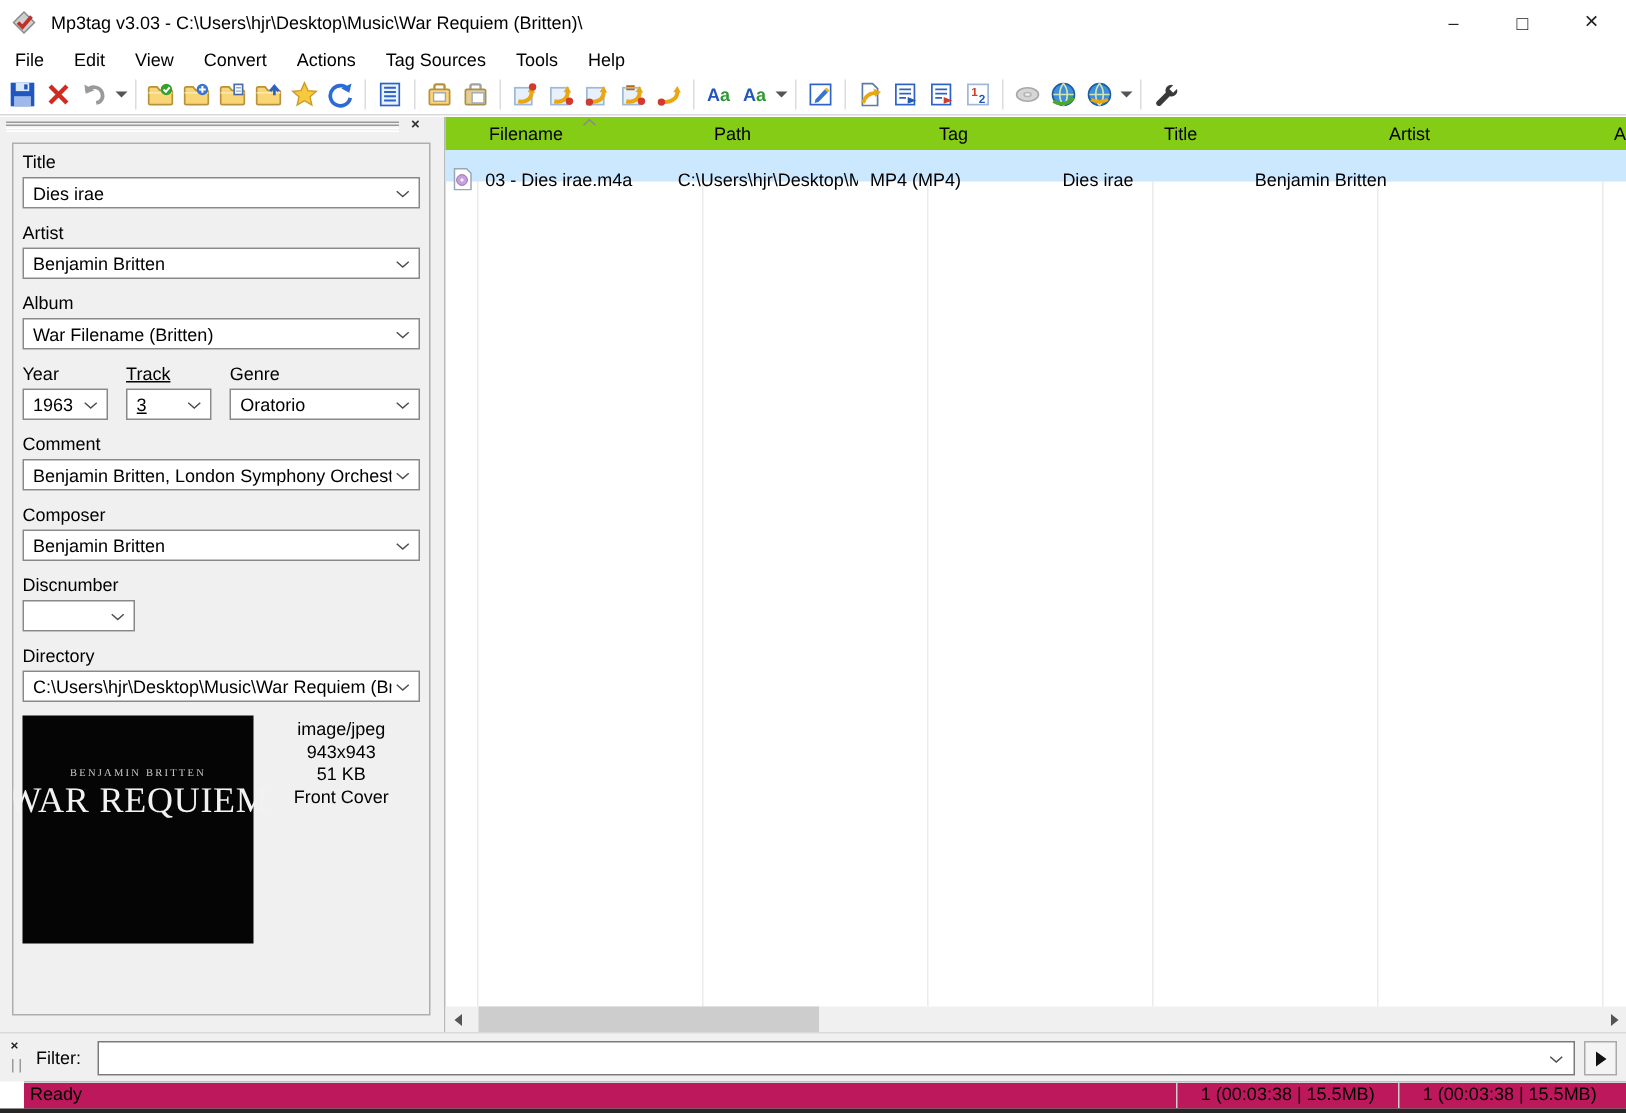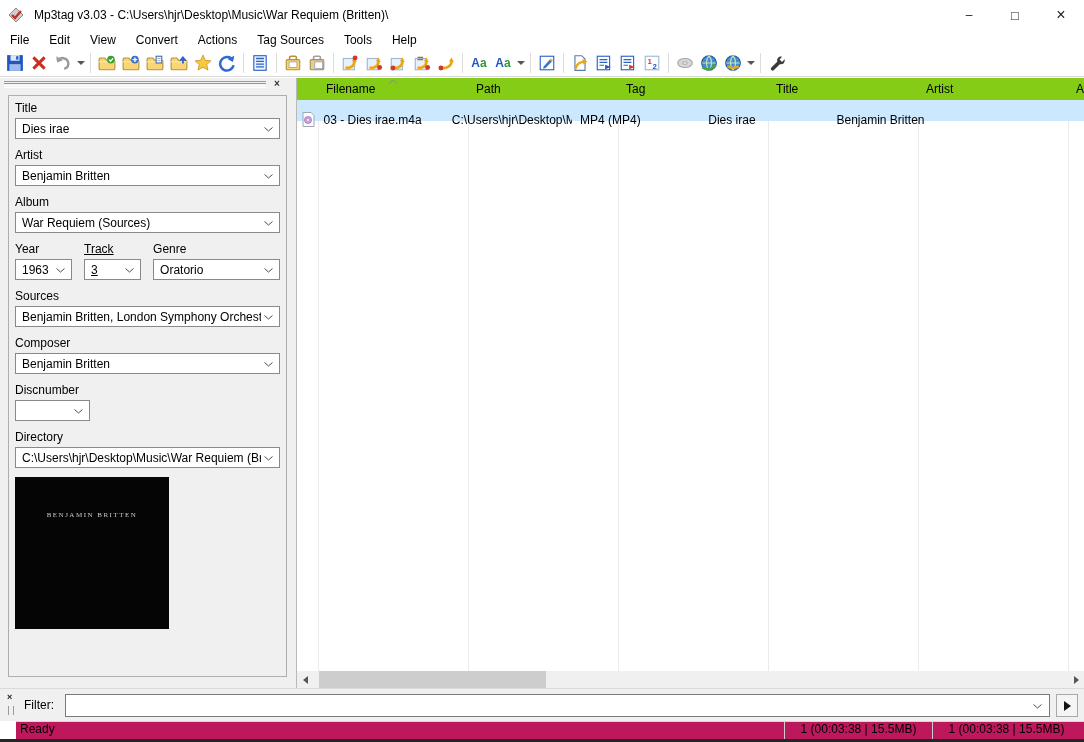--- a/index.html
+++ b/index.html
@@ -377,21 +377,21 @@
             <span class="val">Benjamin Britten</span>
             <svg class="chev" width="9" height="5" viewBox="0 0 9 5">
                 <path d="M0.5 0.5 L4.5 4 L8.5 0.5" stroke="#4d4d4d" fill="none"></path>
               </svg>
           </div>
         </div>
 
         <div class="field">
           <span class="field-label">Album</span>
           <div class="combo">
-            <span class="val">War Requiem (Sources)</span>
+            <span class="val">War Filename (Britten)</span>
             <svg class="chev" width="9" height="5" viewBox="0 0 9 5">
                 <path d="M0.5 0.5 L4.5 4 L8.5 0.5" stroke="#4d4d4d" fill="none"></path>
               </svg>
           </div>
         </div>
 
         <div class="trio">
           <div class="grp grp-year">
             <span class="field-label">Year</span>
             <div class="combo">
@@ -415,21 +415,21 @@
             <div class="combo">
               <span class="val">Oratorio</span>
               <svg class="chev" width="9" height="5" viewBox="0 0 9 5">
                   <path d="M0.5 0.5 L4.5 4 L8.5 0.5" stroke="#4d4d4d" fill="none"></path>
                 </svg>
             </div>
           </div>
         </div>
 
         <div class="field">
-          <span class="field-label">Sources</span>
+          <span class="field-label">Comment</span>
           <div class="combo">
             <span class="val">Benjamin Britten, London Symphony Orchestra</span>
             <svg class="chev" width="9" height="5" viewBox="0 0 9 5">
                 <path d="M0.5 0.5 L4.5 4 L8.5 0.5" stroke="#4d4d4d" fill="none"></path>
               </svg>
           </div>
         </div>
 
 
         <div class="field">
@@ -458,20 +458,27 @@
             <span class="val">C:\Users\hjr\Desktop\Music\War Requiem (Britten)\</span>
             <svg class="chev" width="9" height="5" viewBox="0 0 9 5">
                 <path d="M0.5 0.5 L4.5 4 L8.5 0.5" stroke="#4d4d4d" fill="none"></path>
               </svg>
           </div>
         </div>
 
         <div class="artwork-row">
           <div class="cover">
             <span class="cover-small">BENJAMIN BRITTEN</span>
+            <span class="cover-large">WAR REQUIEM</span>
+          </div>
+          <div class="art-info">
+            <div>image/jpeg</div>
+            <div>943x943</div>
+            <div>51 KB</div>
+            <div>Front Cover</div>
           </div>
         </div>
 
       </div>
     </div>
 
     <div class="file-region">
       <div class="grid-lines">
         <div class="gline" style="left:21px"></div>
         <div class="gline" style="left:171px"></div>

